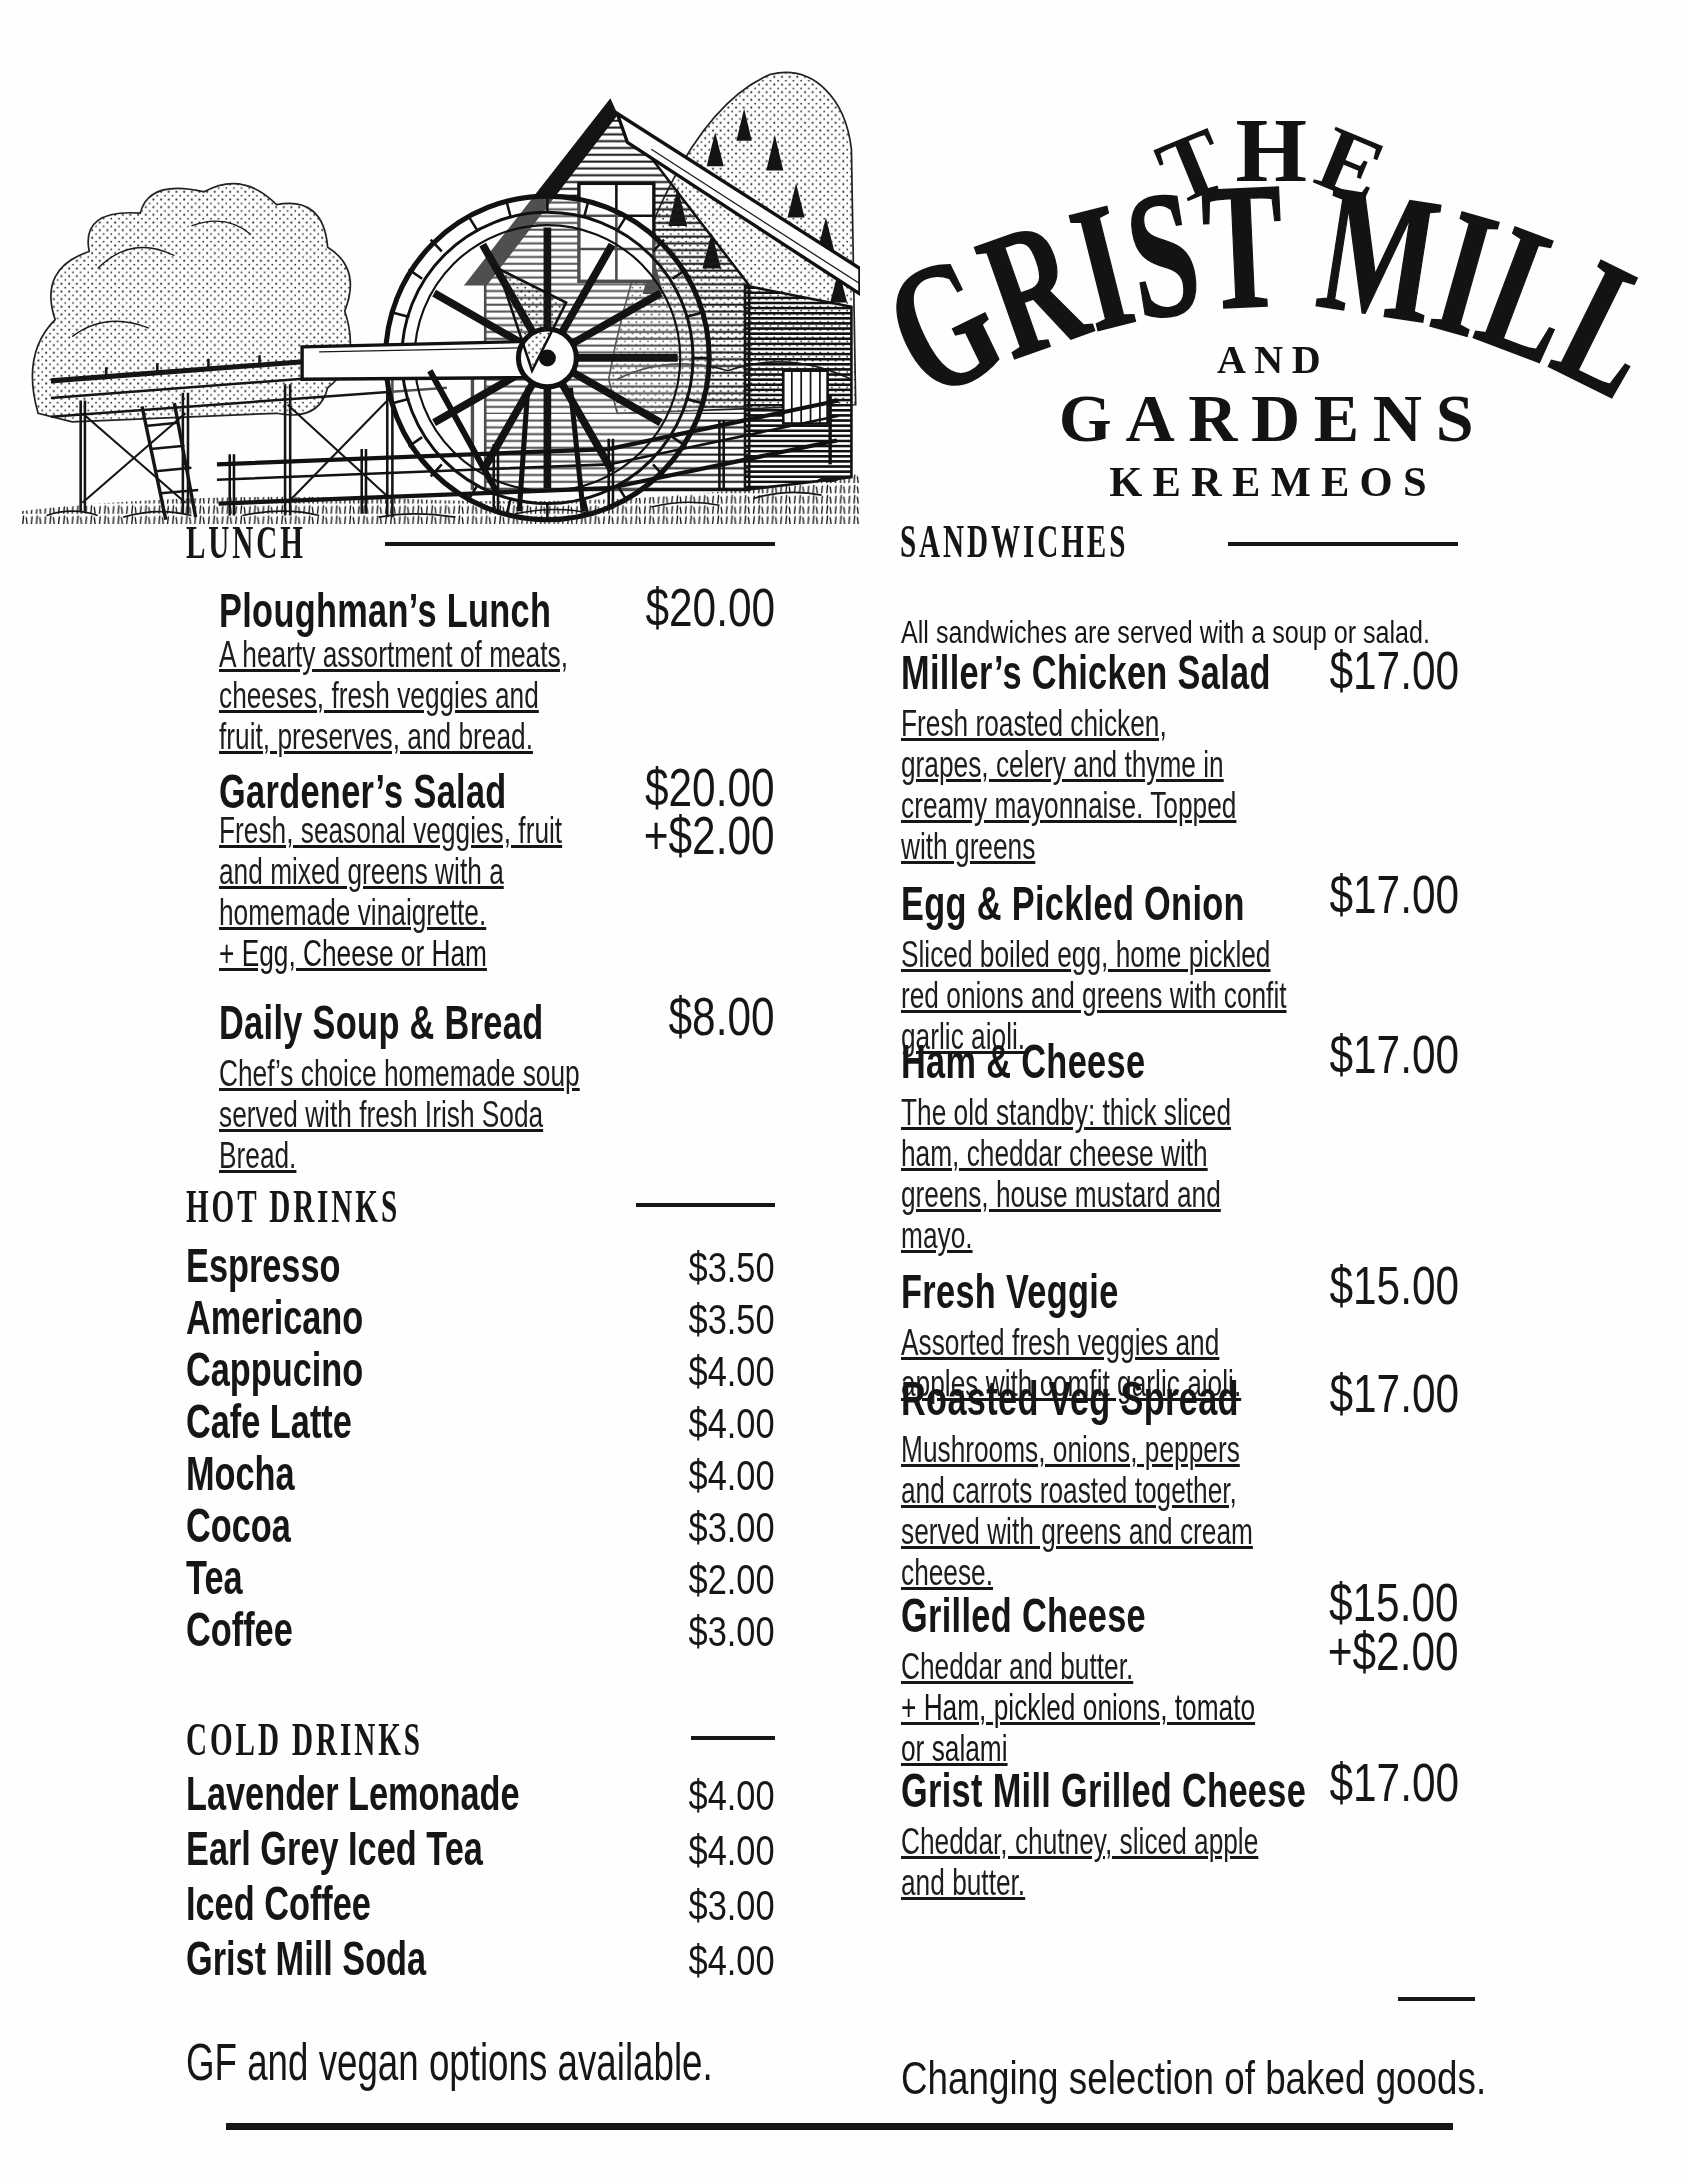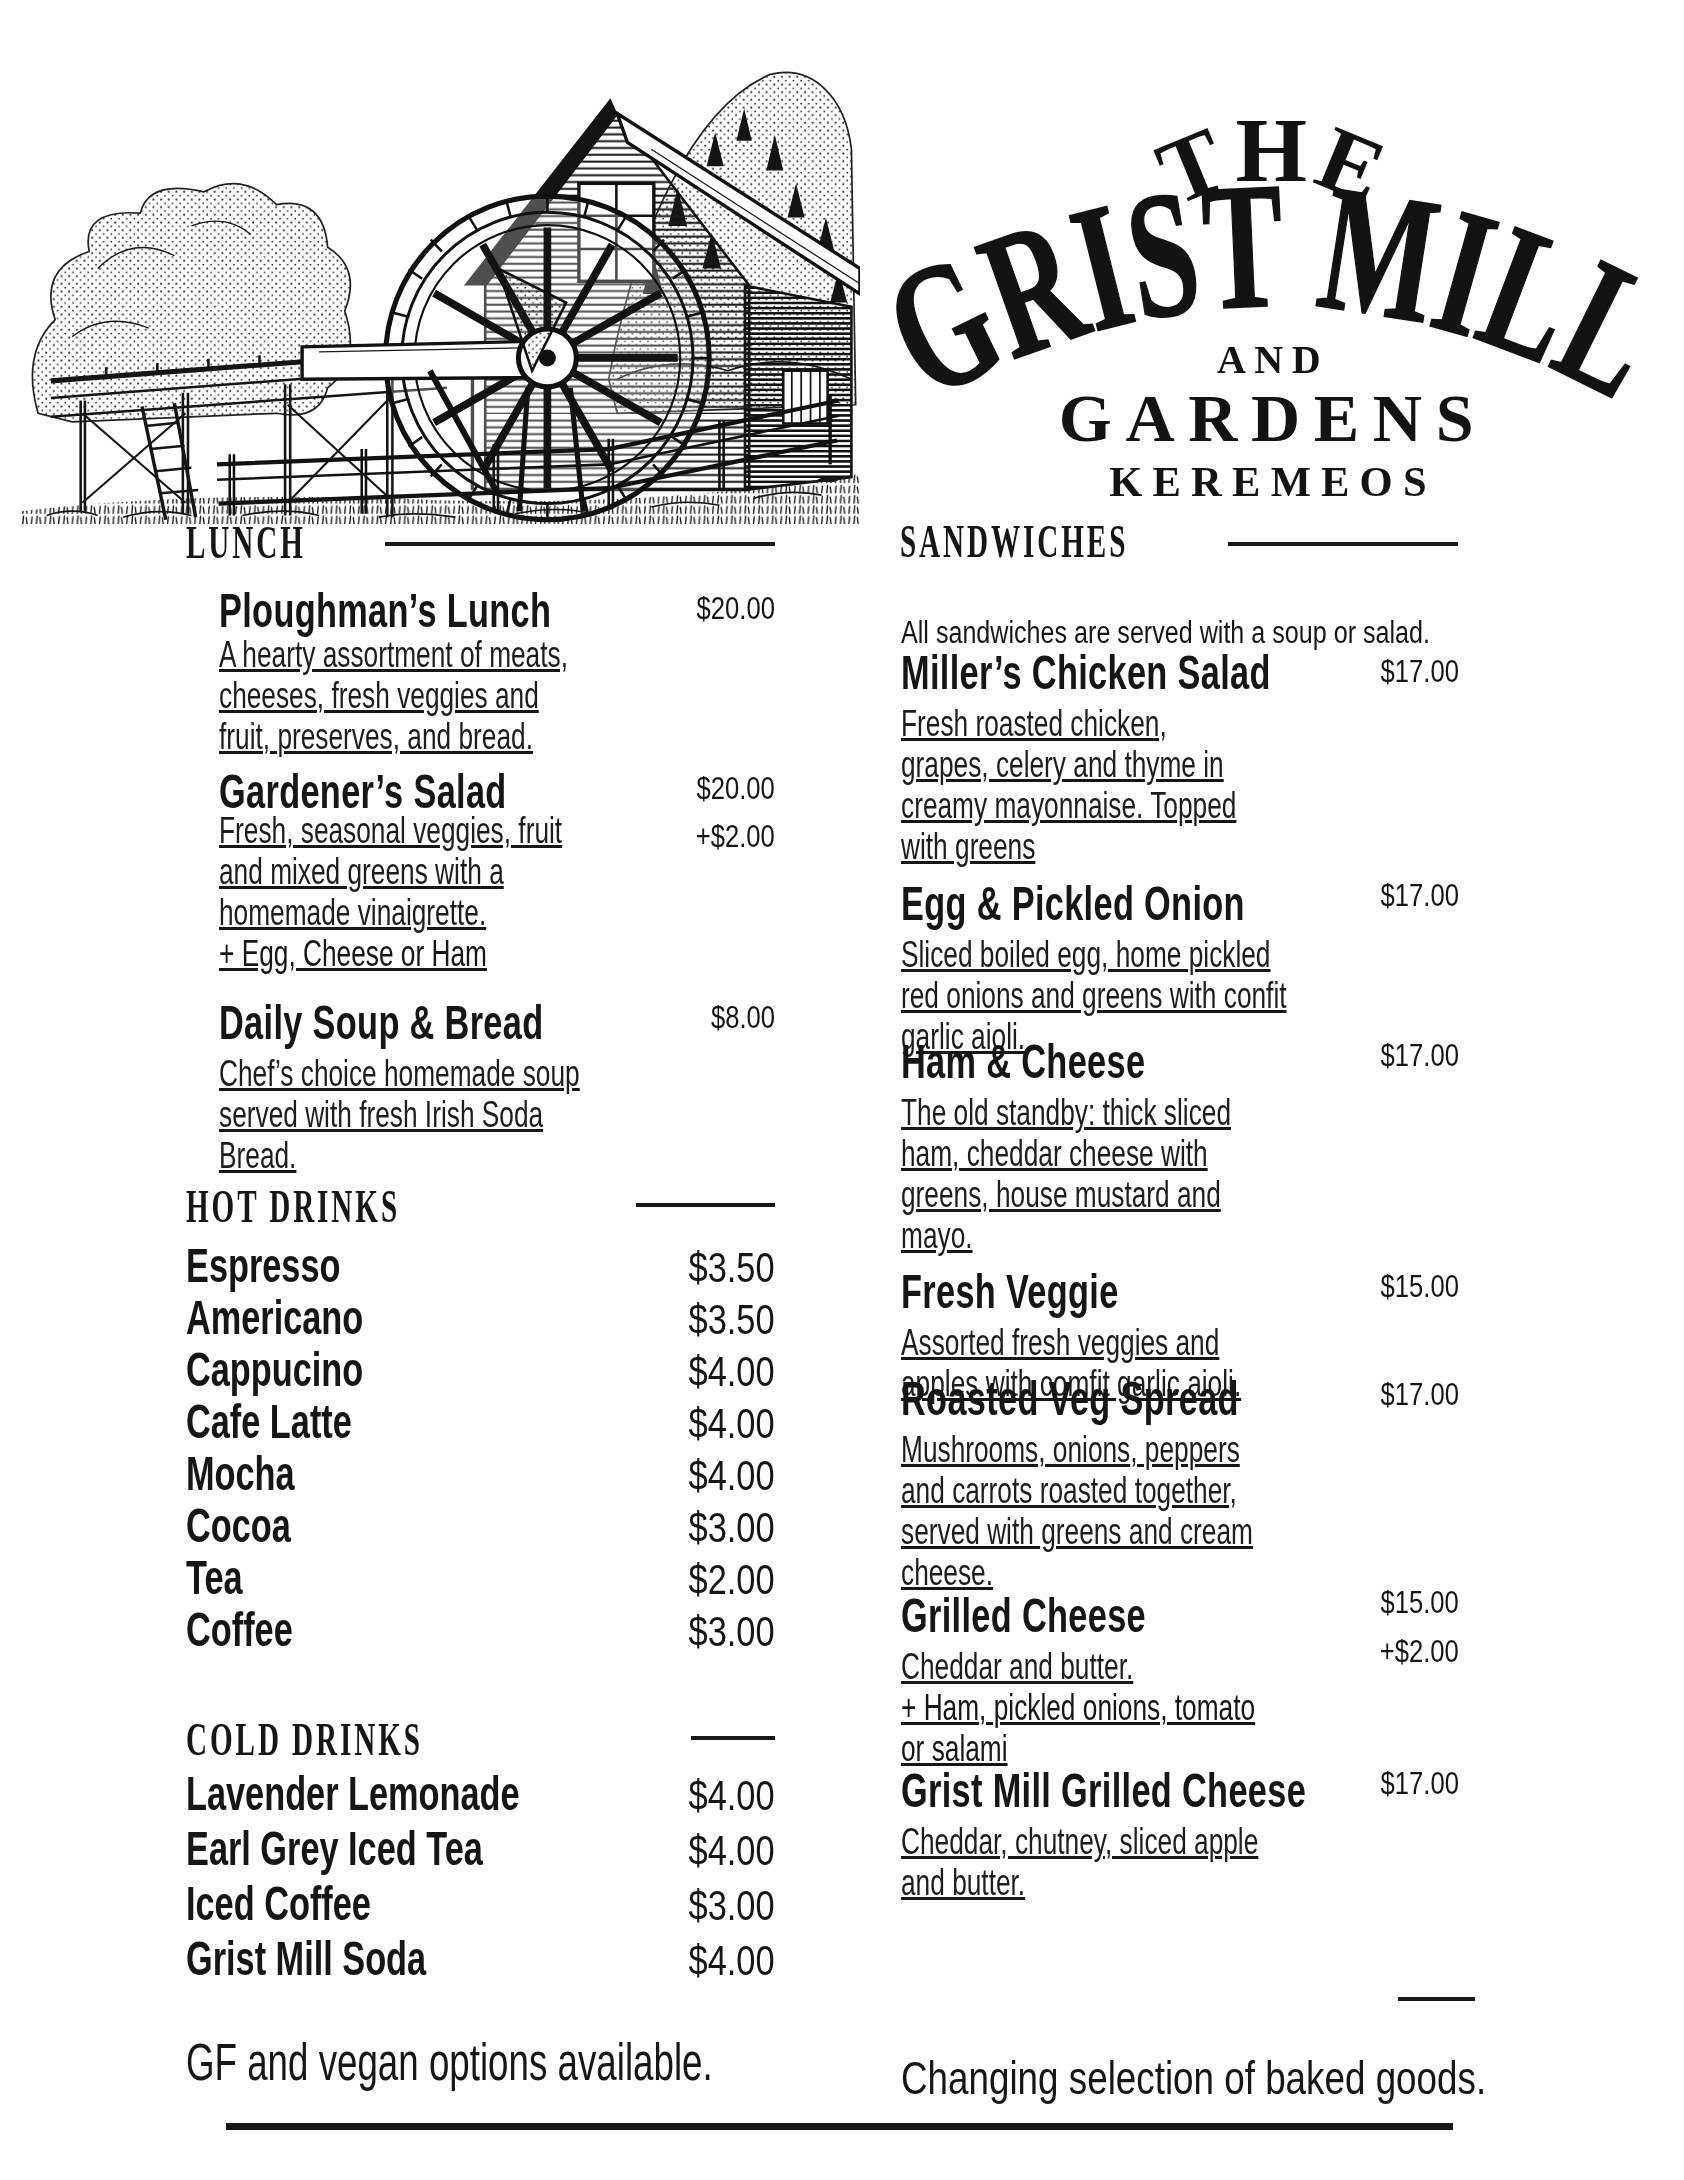--- a/index.html
+++ b/index.html
@@ -9,21 +9,21 @@
   
   .h{font-family:"Liberation Serif","DejaVu Serif",serif;font-size:47px;line-height:47px;
      font-weight:600;letter-spacing:.10em;white-space:nowrap;}
   .h>span{display:inline-block;transform:scaleX(.62);transform-origin:0 50%;}
   .rule{position:absolute;height:4.3px;background:#171717;}
   
   .item{position:absolute;text-decoration:underline;}
   .t{display:inline-block;font-size:49px;line-height:53px;font-weight:600;letter-spacing:.01em;
      white-space:nowrap;transform:scaleX(.70);transform-origin:0 0;}
   
-  .p{position:absolute;right:0;top:0;font-size:32px;line-height:48px;font-weight:500;text-align:right;}
+  .p{position:absolute;right:0;top:0;font-size:53px;line-height:48px;font-weight:500;text-align:right;}
   .p span{display:block;transform:scaleX(.80);transform-origin:100% 0;white-space:nowrap;}
   
   .d{font-size:37px;line-height:41px;font-weight:400;color:#1d1d1d;width:528px;margin-top:4.3px;
      transform:scaleX(.71);transform-origin:0 0;letter-spacing:0;}
   .addon{font-size:37px;line-height:41px;width:545px;transform:scaleX(.71);transform-origin:0 0;white-space:nowrap;}
   
   .list{position:absolute;}
   .row{display:flex;justify-content:space-between;align-items:baseline;}
   .row .n{display:inline-block;font-size:49px;font-weight:600;white-space:nowrap;
           transform:scaleX(.70);transform-origin:0 50%;}

